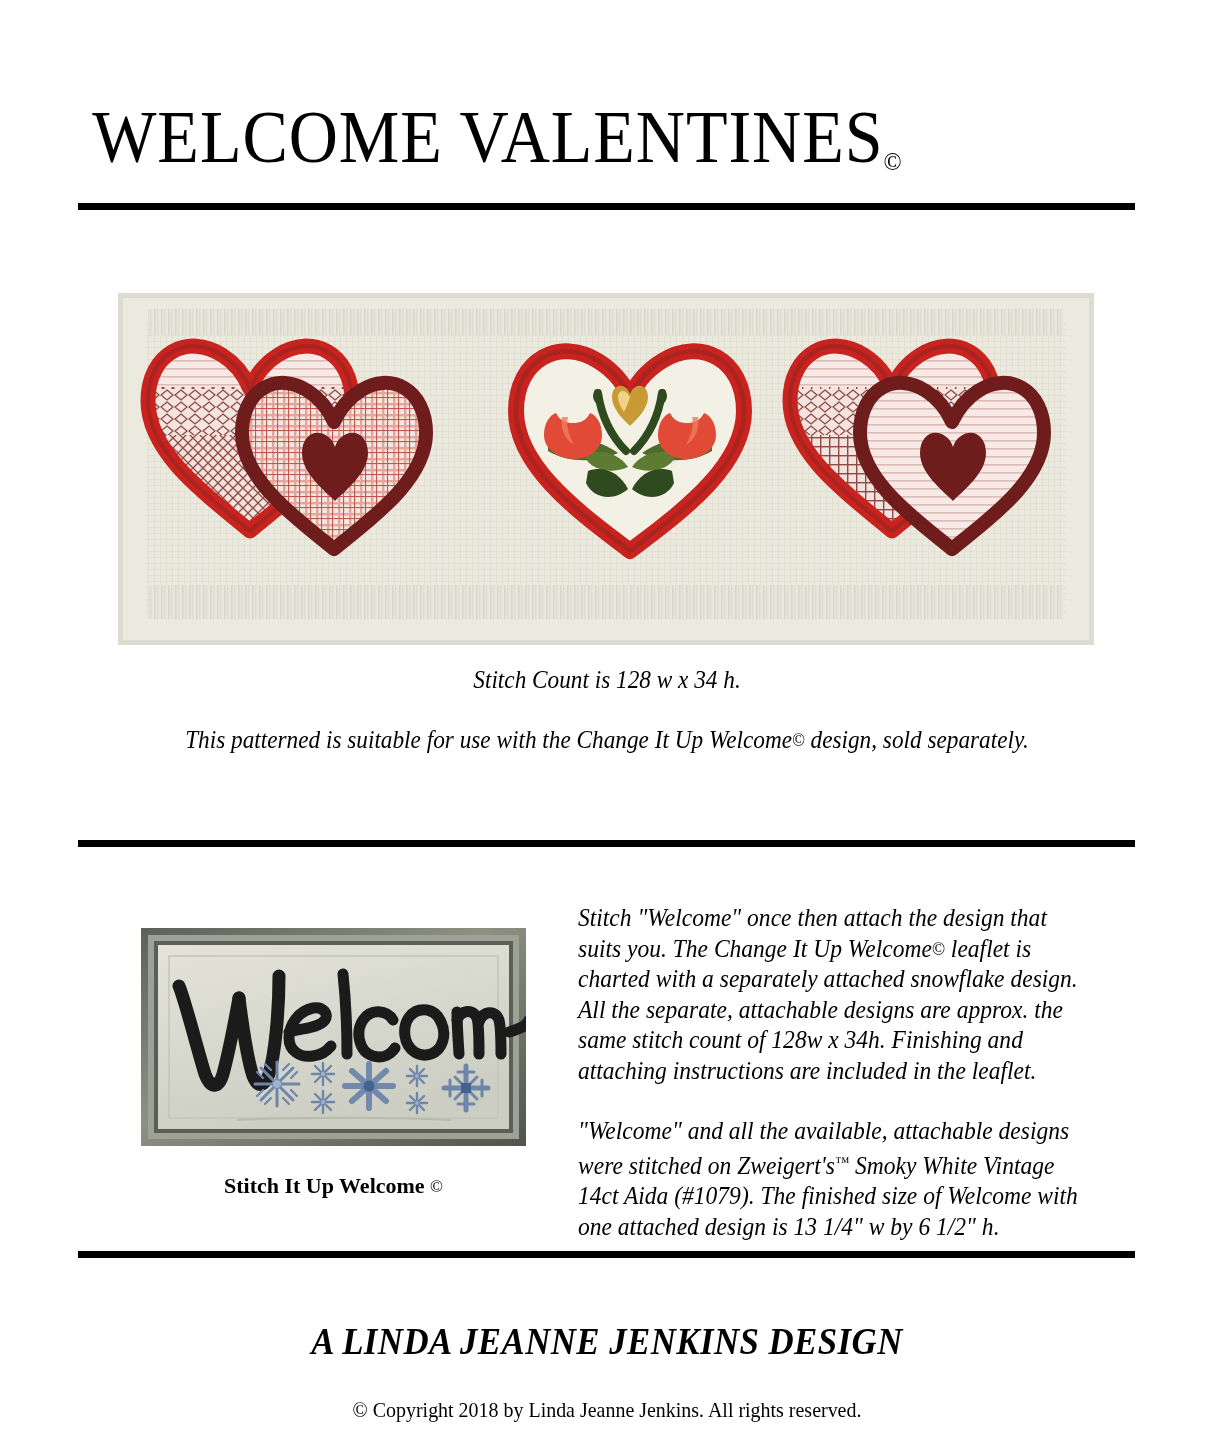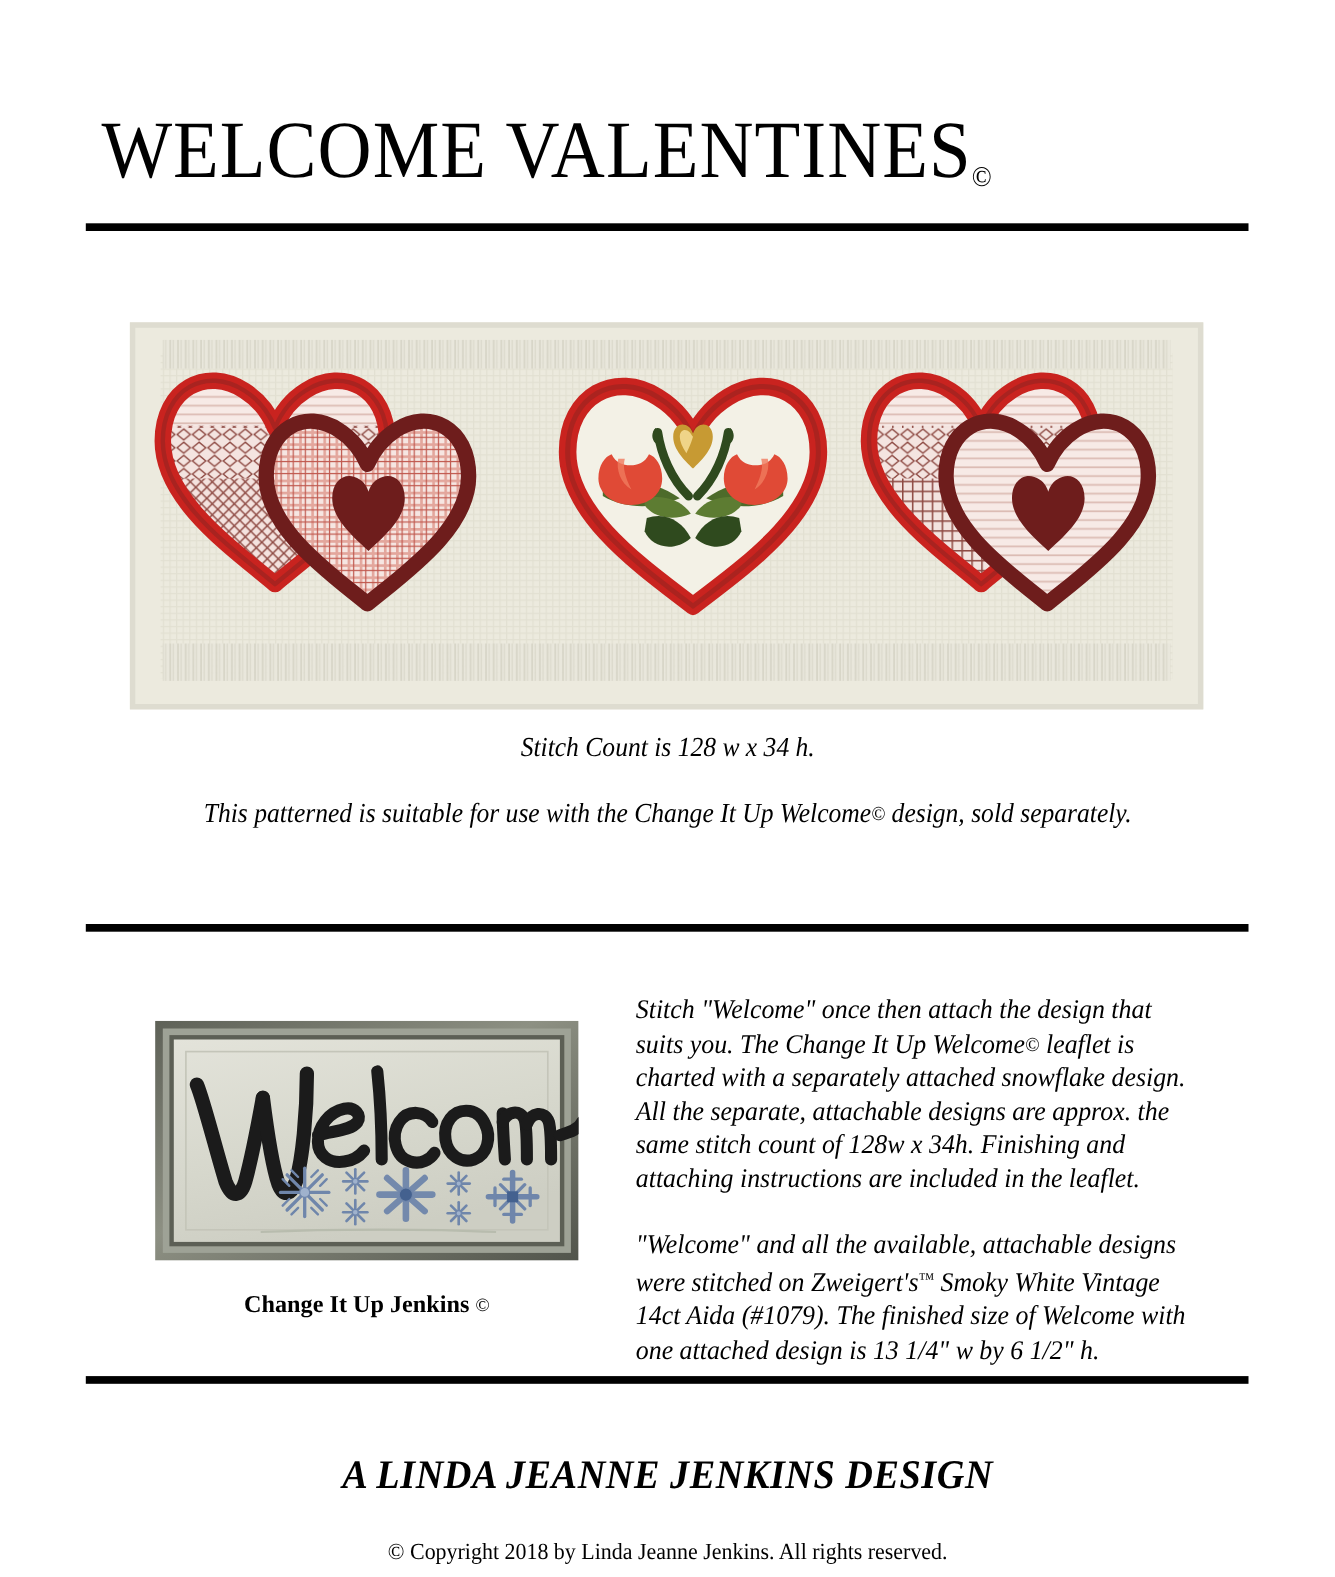--- a/index.html
+++ b/index.html
@@ -443,21 +443,21 @@
             <line x1="-11" y1="11" x2="11" y2="-11"></line>
         </g>
         <rect x="-5" y="-5" width="10" height="10" fill="#44618f" stroke="none"></rect>
       </g>
     </g>
 
     <path d="M96 192 C160 189 250 189 310 192" stroke="#b8bcae" stroke-width="2" fill="none"></path>
   </svg>
 </div>
 
-<div class="caption-welcome"><span>Change It Up Jenkins</span> <span class="inline-copy">©</span></div>
+<div class="caption-welcome"><span>Stitch It Up Welcome</span> <span class="inline-copy">©</span></div>
 
 <div class="instructions">
   <p><span>Stitch "Welcome" once then attach the design that suits you. The Change It Up Welcome</span><span class="inline-copy">©</span> <span>leaflet is charted with a separately attached snowflake design. All the separate, attachable designs are approx. the same stitch count of 128w x 34h. Finishing and attaching instructions are included in the leaflet.</span></p>
   <p><span>"Welcome" and all the available, attachable designs were stitched on Zweigert's</span><span class="inline-tm">™</span> <span>Smoky White Vintage 14ct Aida (#1079).  The finished size of Welcome with one attached design is 13 1/4" w by 6 1/2" h.</span></p>
 </div>
 
 <div class="rule" id="rule-bottom"></div>
 
 <div class="footer-design">A LINDA JEANNE JENKINS DESIGN</div>
 <div class="footer-copyright"><span class="inline-copy">©</span> <span>Copyright 2018 by Linda Jeanne Jenkins. All rights reserved.</span></div>

